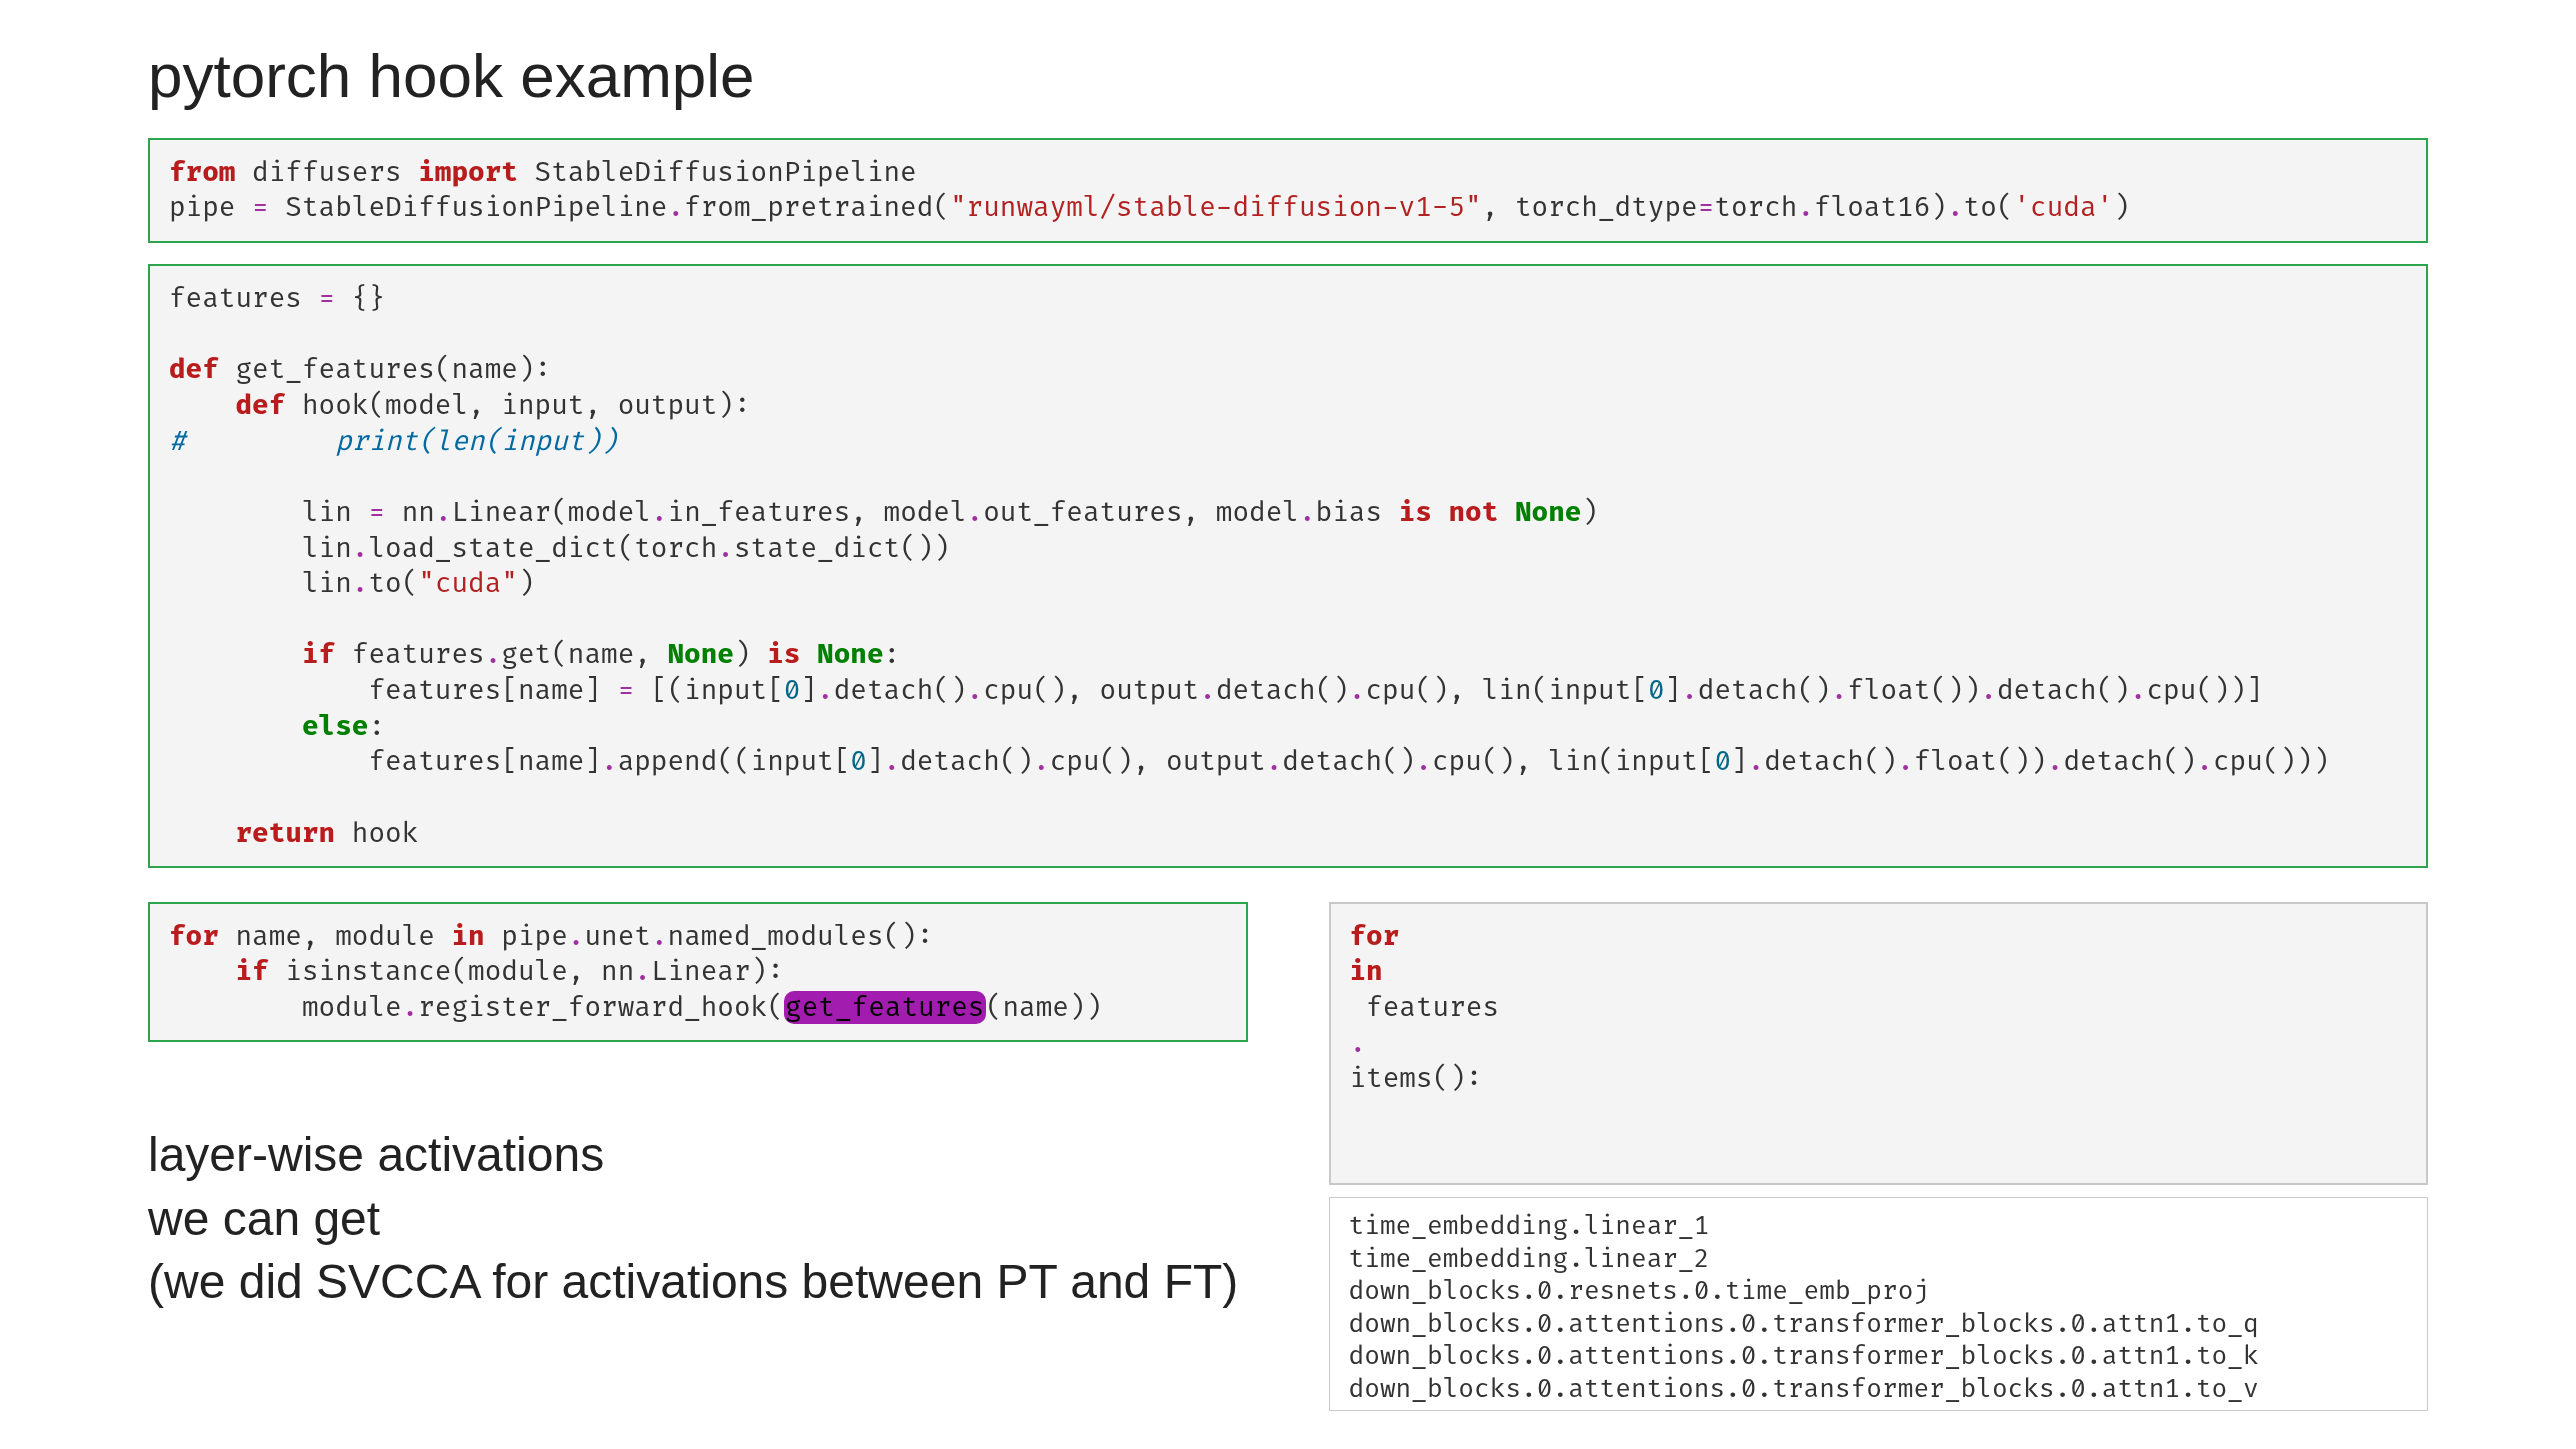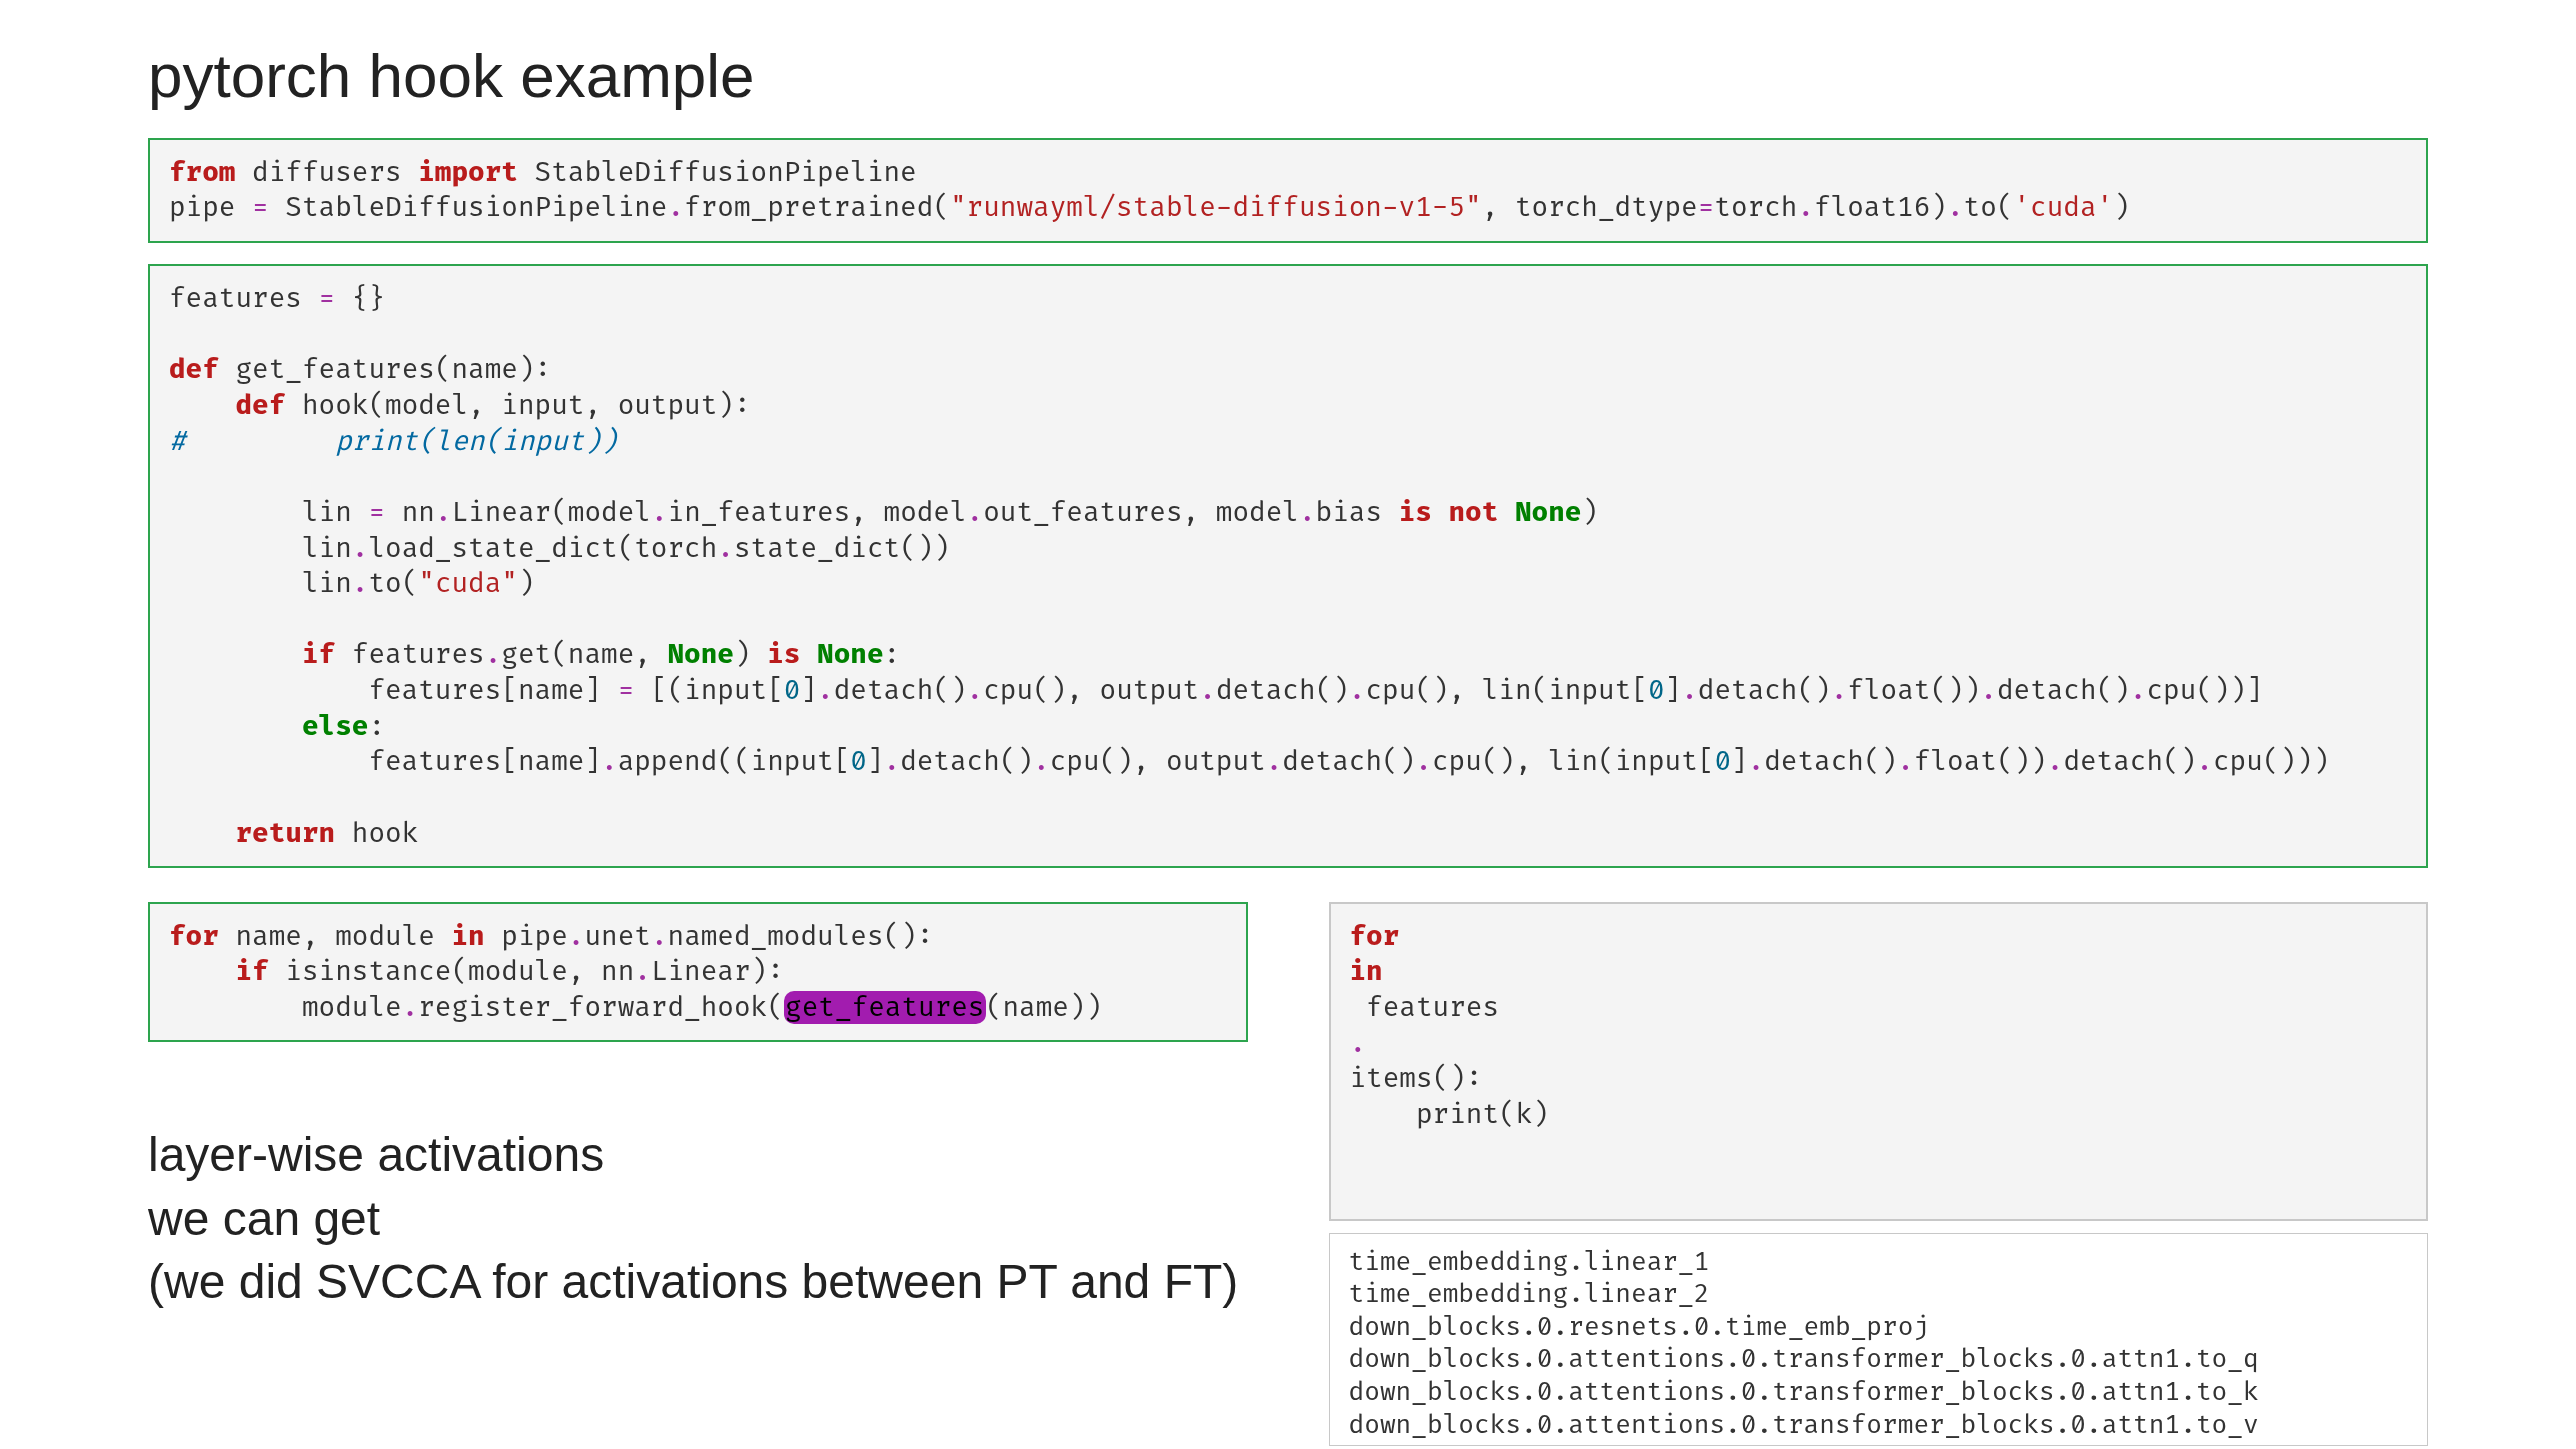--- a/index.html
+++ b/index.html
@@ -118,21 +118,20 @@
 
       <div class="caption">
         <div>layer-wise activations</div>
         <div>we can get</div>
         <div>(we did SVCCA for activations between PT and FT)</div>
       </div>
     </div>
 
     <div class="right">
       <div class="codeblock small outputcell" style="border-color:#c8c8c8;"><span class="kw">for</span><span class="kw">in</span><span> features</span><span class="dot">.</span><span>items():</span>
-<span>    print(k)</span>
 <span> </span>
 <span> </span></div>
 
       <div class="output"><span>time_embedding.linear_1</span>
 <span>time_embedding.linear_2</span>
 <span>down_blocks.0.resnets.0.time_emb_proj</span>
 <span>down_blocks.0.attentions.0.transformer_blocks.0.attn1.to_q</span>
 <span>down_blocks.0.attentions.0.transformer_blocks.0.attn1.to_k</span>
 <span>down_blocks.0.attentions.0.transformer_blocks.0.attn1.to_v</span>
 </div>

